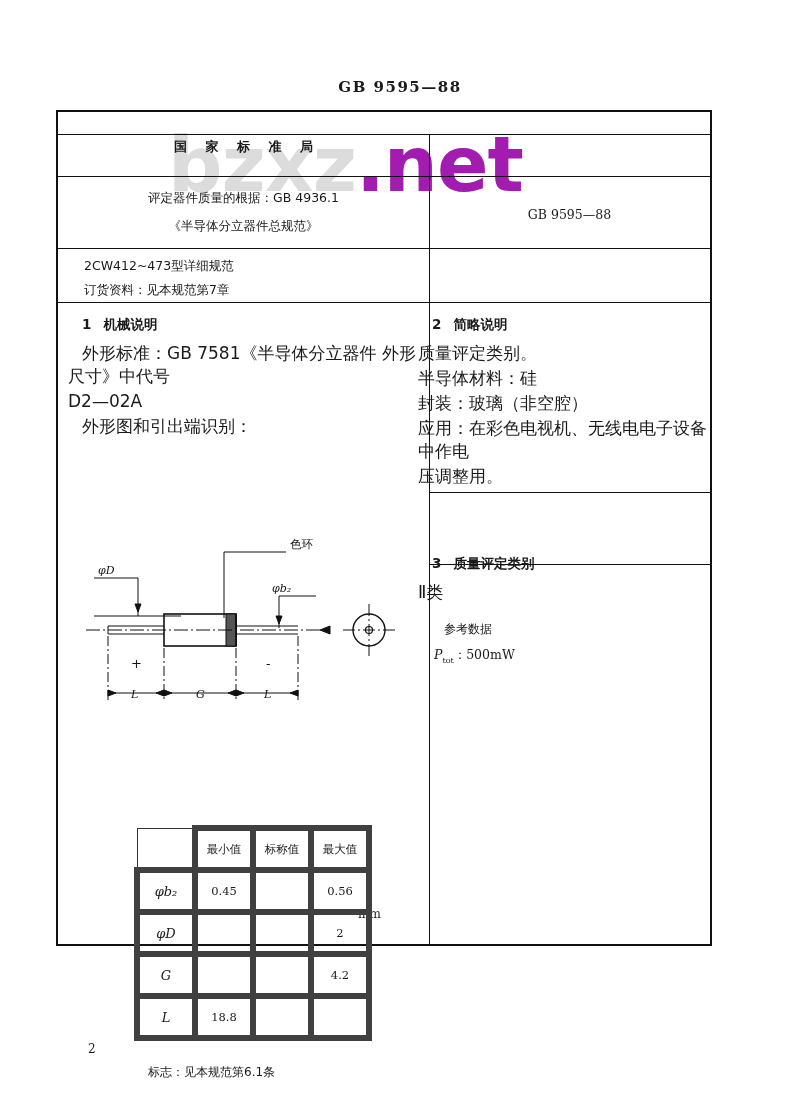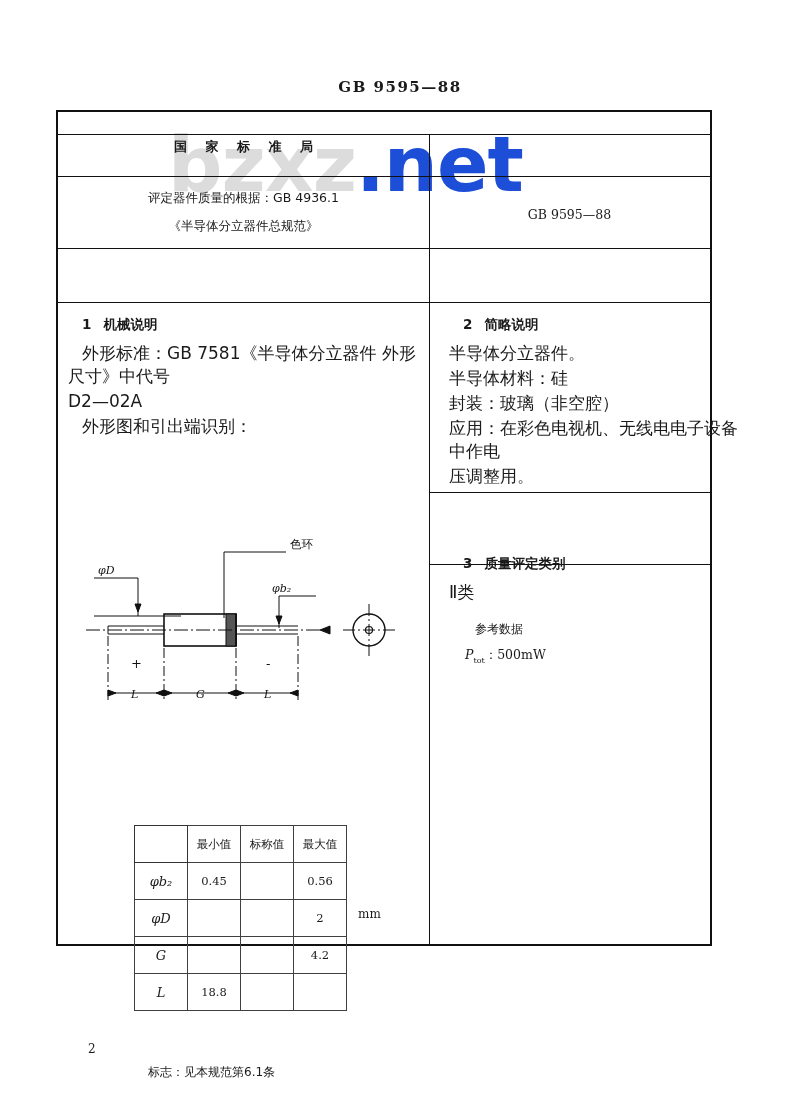--- a/index.html
+++ b/index.html
@@ -23,21 +23,21 @@
     top: 120px;
     font-size: 76px;
     font-weight: bold;
     letter-spacing: -1px;
     font-family: "DejaVu Sans", "Liberation Sans", sans-serif;
     color: #dcdcdc;
     z-index: 0;
     user-select: none;
     white-space: nowrap;
   }
-  .watermark .wm-red { color: #1d4ed8; text-align: right; }
+  .watermark .wm-red { color: #a21caf; text-align: right; }
 
   
   .page-header {
     position: absolute;
     top: 78px;
     left: 0;
     width: 800px;
     text-align: center;
     font-size: 15px;
     font-weight: bold;
@@ -126,21 +126,21 @@
 
   
   .col-left {
     position: absolute;
     left: 0;
     top: 190px;
     width: 371px;
   }
   .col-right {
     position: absolute;
-    left: 381px;
+    left: 350px;
     top: 190px;
     width: 312px;
   }
 
   .sec-title {
     font-size: 13.5px;
     font-weight: bold;
     margin: 14px 0 8px 24px;
   }
   .sec-title .num { margin-right: 12px; }
@@ -192,21 +192,21 @@
   
   .dim-table {
     position: absolute;
     left: 76px;
     top: 523px;
     border-collapse: collapse;
     font-size: 11.5px;
     background: transparent;
   }
   .dim-table td, .dim-table th {
-    border: 1px solid #404040;
+    border: 6px solid #404040;
     width: 52px;
     height: 36px;
     text-align: center;
     vertical-align: middle;
     font-weight: normal;
     padding: 0;
   }
   .dim-table th {
     font-size: 11.5px;
     font-family: "DejaVu Sans", "Liberation Sans", sans-serif;
@@ -258,20 +258,24 @@
   <div class="vline v-main"></div>
 
   <div class="issuer">国 家 标 准 局</div>
 
   <div class="basis-left">
     <div>评定器件质量的根据：GB 4936.1</div>
     <div>《半导体分立器件总规范》</div>
   </div>
   <div class="basis-right">GB 9595—88</div>
 
+  <div class="spec-block">
+    <div>2CW412~473型详细规范</div>
+    <div>订货资料：见本规范第7章</div>
+  </div>
 
   <div class="col-left">
 
     <div class="sec-title">
       <span class="num">1</span><span>机械说明</span>
     </div>
 
     <div class="body-text">
       <p>外形标准：GB 7581《半导体分立器件 外形尺寸》中代号</p>
       <p class="noindent">D2—02A</p>
@@ -389,21 +393,21 @@
   <div class="rc-line r-sec3"></div>
   <div class="rc-line r-ref"></div>
 
   <div class="col-right">
 
     <div class="sec-title">
       <span class="num">2</span><span>简略说明</span>
     </div>
 
     <div class="body-text">
-      <p class="noindent">半导体分立器件。</p>
+      <p class="noindent">质量评定类别。</p>
       <p class="noindent">半导体材料：硅</p>
       <p class="noindent">封装：玻璃（非空腔）</p>
       <p class="noindent">应用：在彩色电视机、无线电电子设备中作电</p>
       <p class="noindent">压调整用。</p>
     </div>
 
     <div class="sec-title" style="margin-top:67px;">
       <span class="num">3</span><span>质量评定类别</span>
     </div>
     <div class="body-text">

